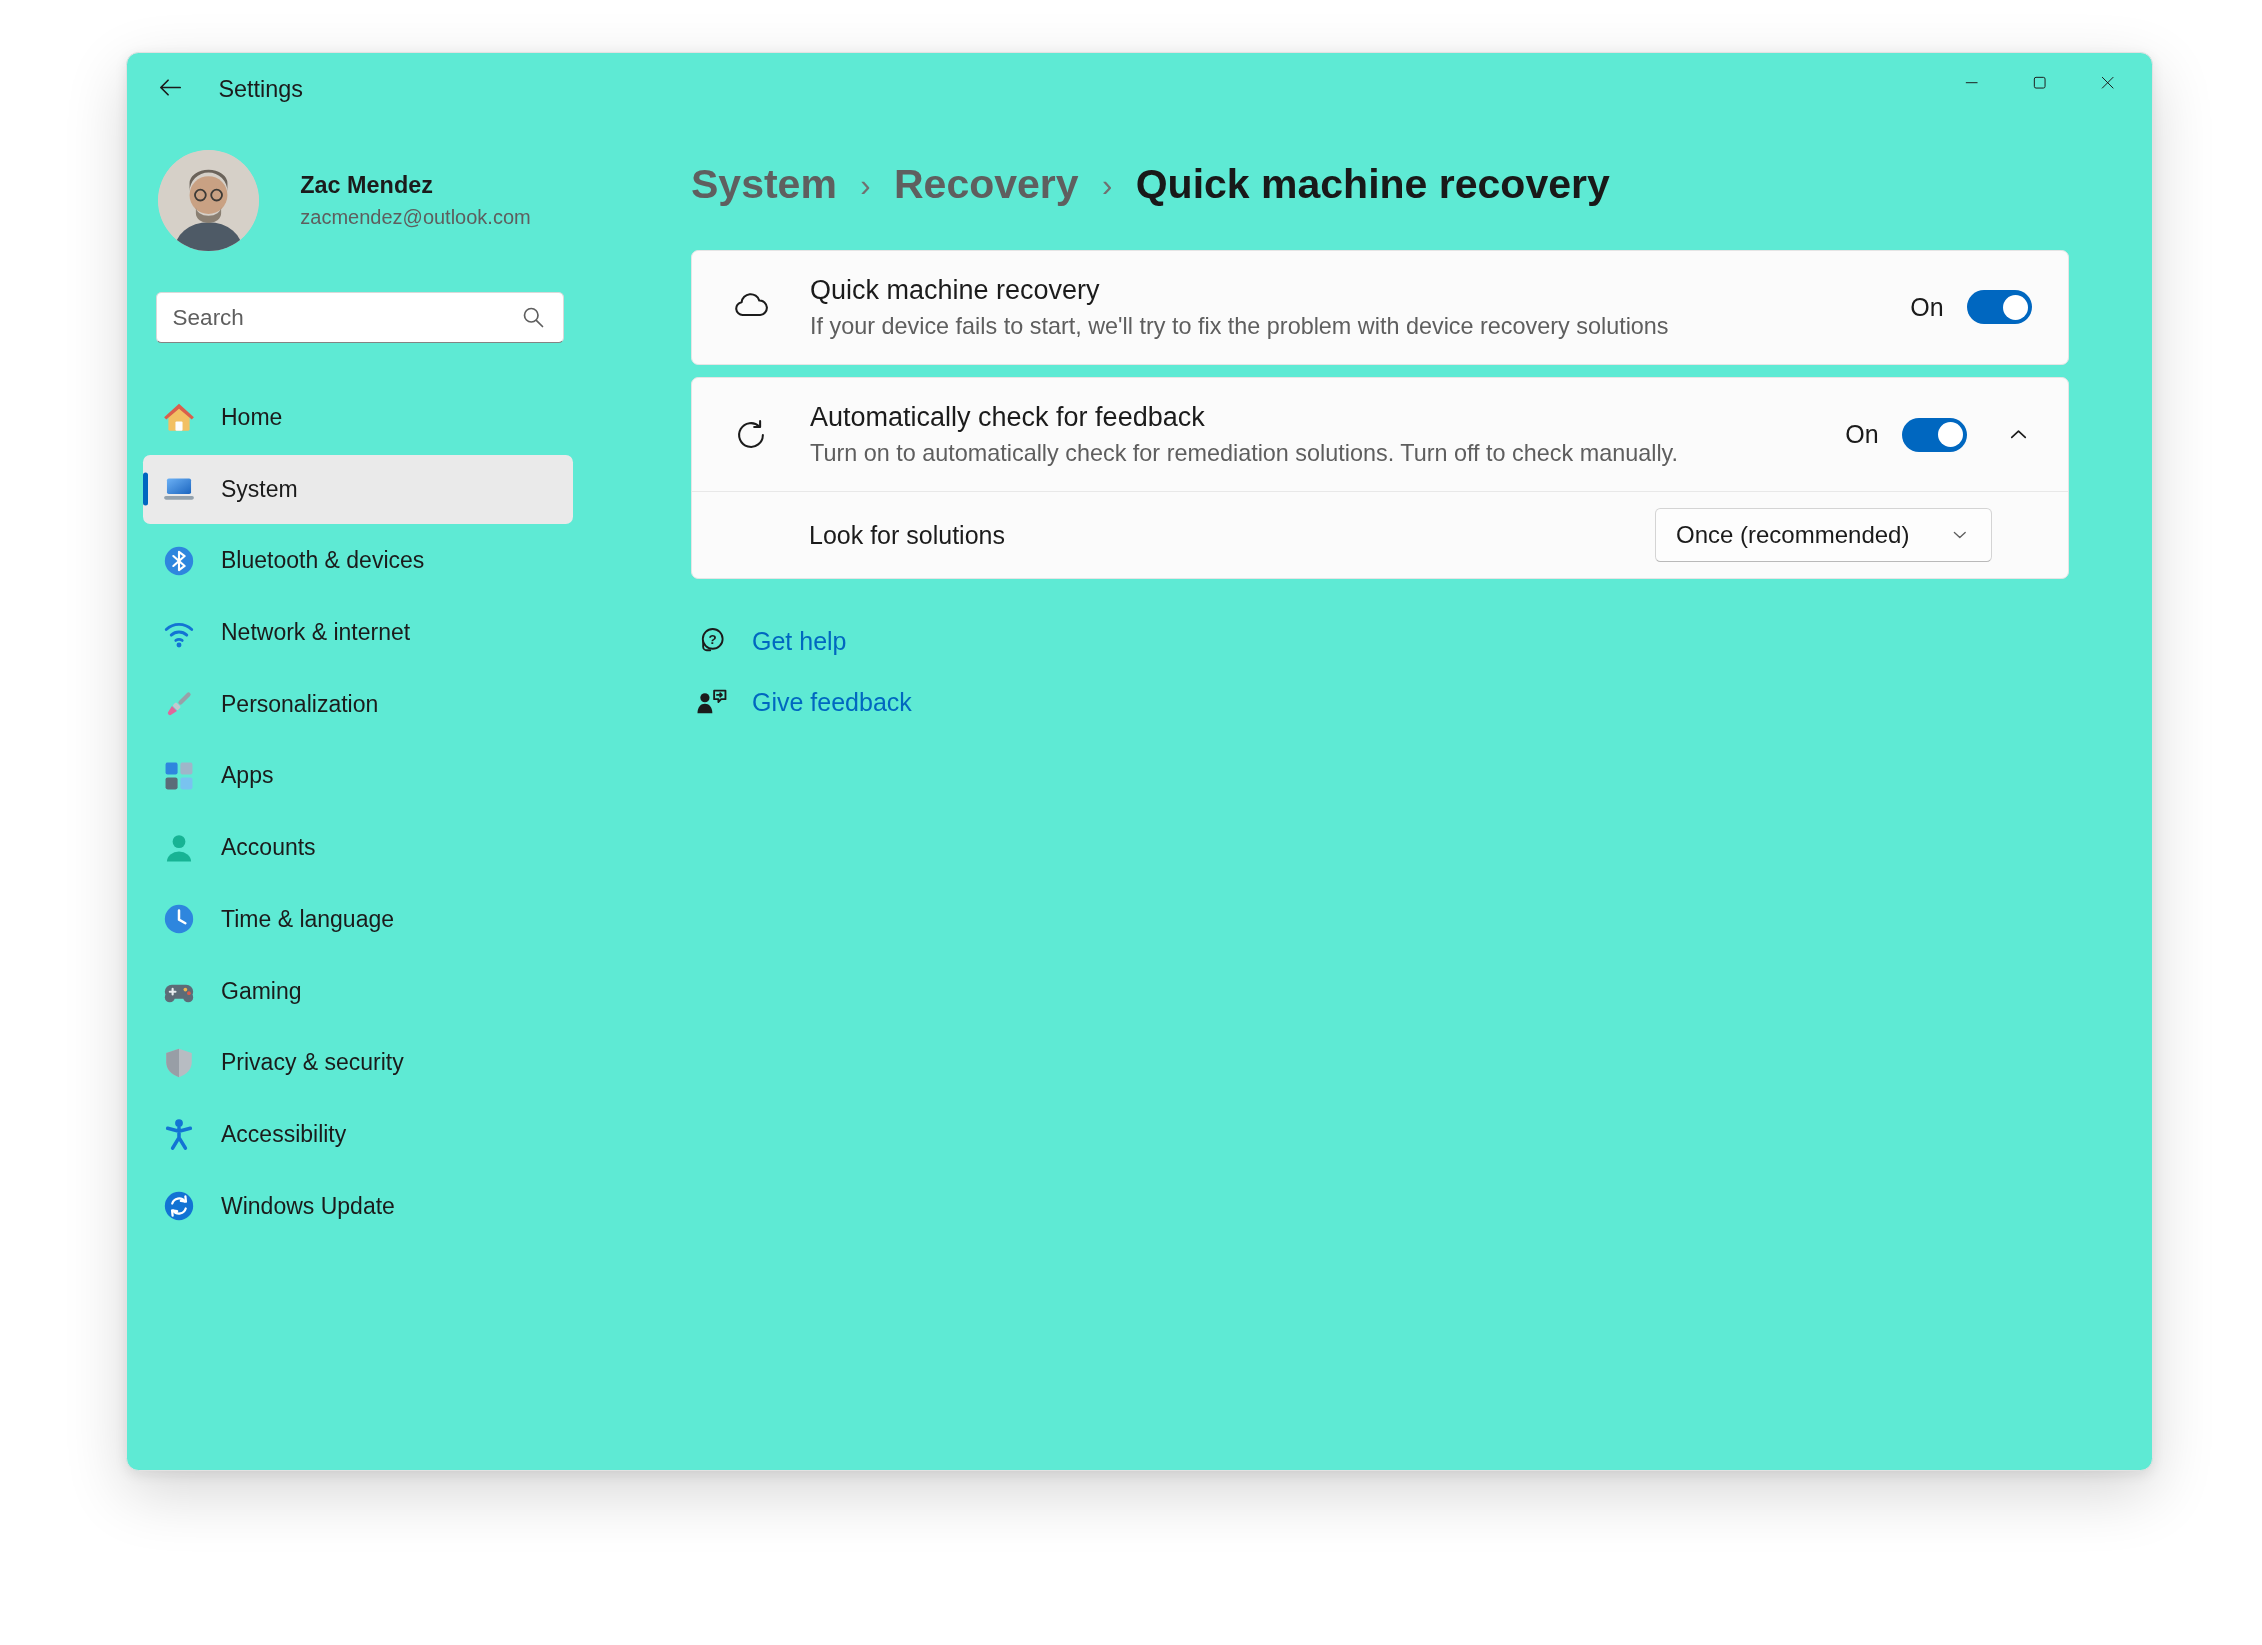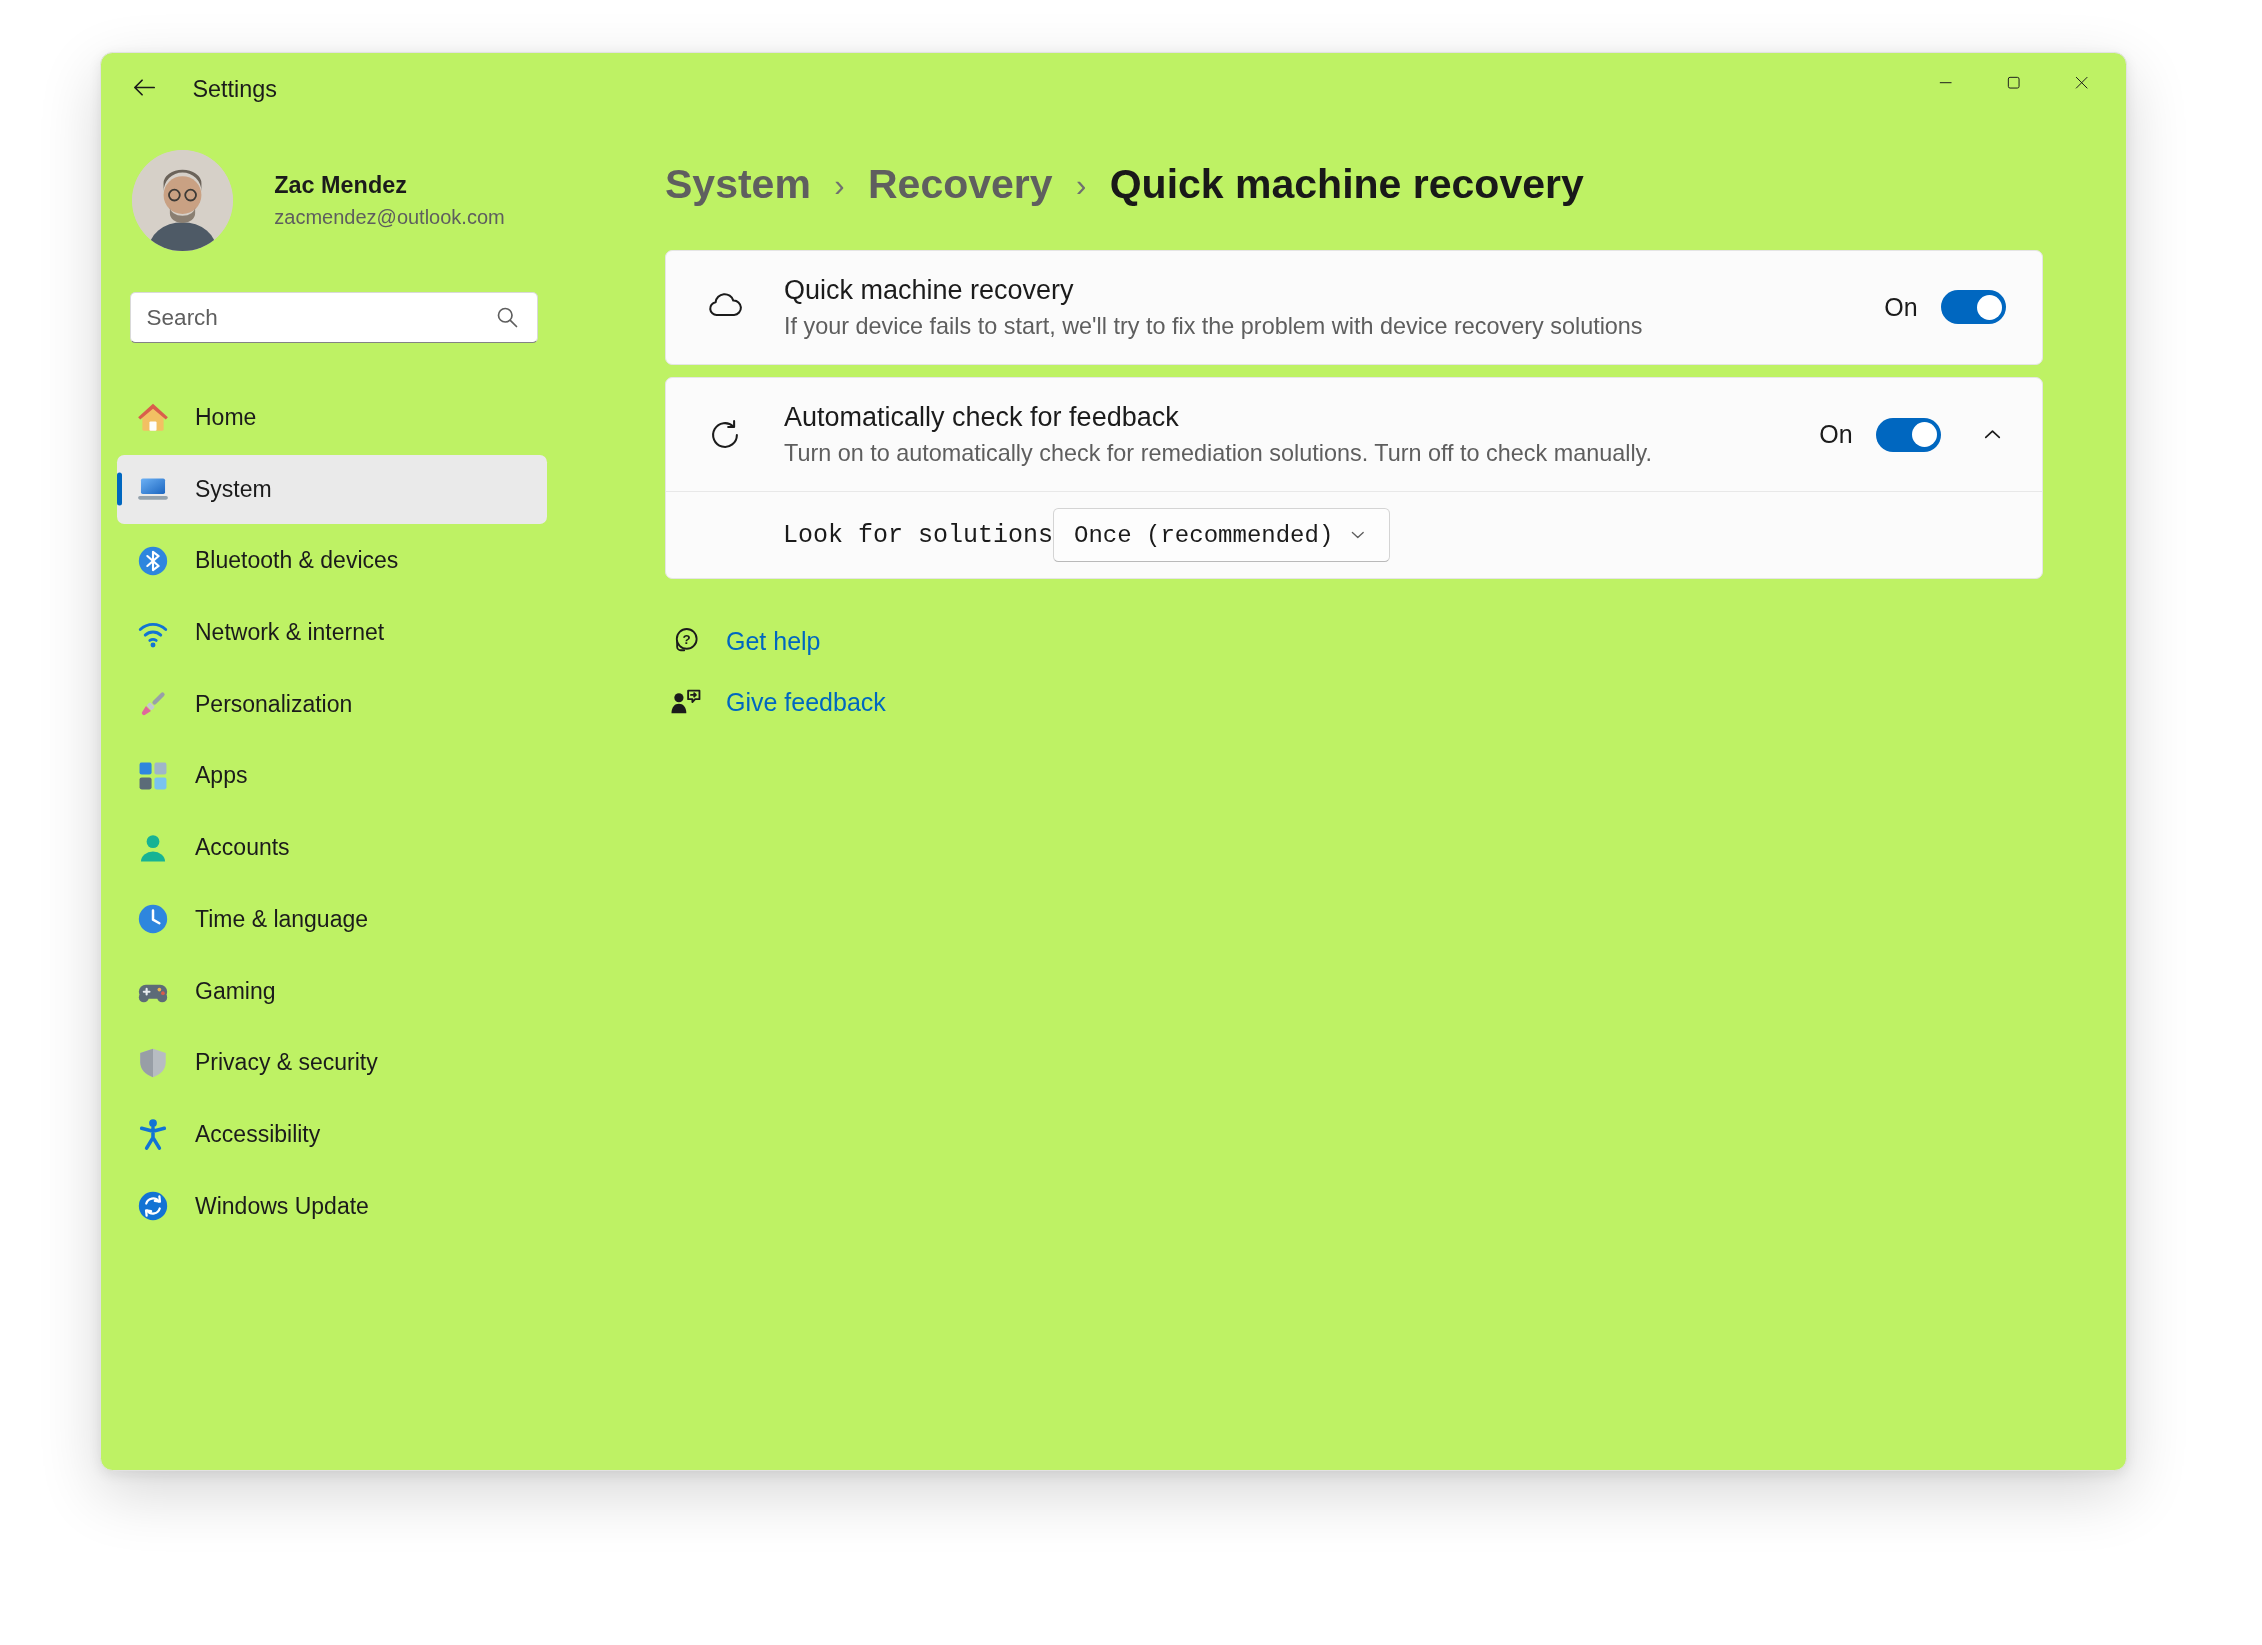--- a/index.html
+++ b/index.html
@@ -1,20 +1,20 @@
 <!DOCTYPE html>
 <html style="font-size:14.4px"><head>
 <meta charset="utf-8">
 <style>
   * { box-sizing: border-box; margin: 0; padding: 0; }
   html,body { width:2263px; height:1645px; background:#ffffff;
     font-family:"Liberation Sans", sans-serif; color:#1b1b1b; overflow:hidden; }
 
-  .window { position:absolute; left:100px; top:52px; width:2027px; height:1419px;
-    background:#bef264; border:0.9px solid #e2e2e2; border-radius:12.6px;
+  .window { position:absolute; left:126px; top:52px; width:2027px; height:1419px;
+    background:#5eead4; border:0.9px solid #e2e2e2; border-radius:12.6px;
     box-shadow:0 21.6px 63px rgba(0,0,0,.16), 0 3.6px 12.6px rgba(0,0,0,.08); }
 
   
   .titlebar { position:relative; height:72px; display:flex; align-items:center; }
   .back-btn { width:50px; height:43px; margin-left:18px; border-radius:7.2px;
     display:flex; align-items:center; justify-content:center; cursor:pointer; }
   .back-btn svg { width:29px; height:29px; }
   .app-title { font-size:23.4px; margin-left:23.4px; color:#1b1b1b; }
   .caption-controls { position:absolute; top:5.4px; right:10.8px; display:flex; }
   .caption-btn { width:68px; height:52px; display:flex; align-items:center; justify-content:center; cursor:pointer; }
@@ -63,22 +63,22 @@
   .toggle-group { display:flex; align-items:center; gap:23.4px; }
   .toggle-label { font-size:25px; }
   .toggle { width:65px; height:34px; border-radius:17px; background:#0067C0;
     position:relative; cursor:pointer; flex:0 0 auto; }
   .toggle .knob { position:absolute; top:4.5px; right:4.5px; width:25px; height:25px;
     border-radius:50%; background:#ffffff; }
   .expander-chevron { margin-left:38px; width:27px; height:27px; display:flex; cursor:pointer; }
   .expander-chevron svg { width:27px; height:27px; }
 
   .divider { height:0.9px; background:#e8e8e8; }
-  .sub-row { display:flex; align-items:center; 
-    height:86px; padding:0 76px 0 117px;font-family:Liberation Mono, monospace; }
+  .sub-row { display:flex; align-items:center; justify-content:space-between;
+    height:86px; padding:0 76px 0 117px; }
   .sub-label { font-size:25px; }
   .dropdown { min-width:337px; height:54px; background:#fdfdfd; border:0.9px solid #d4d4d4;
     border-bottom-color:#b9b9b9; border-radius:5.4px; display:flex; align-items:center;
     justify-content:space-between; padding:0 20px; cursor:pointer; }
   .dropdown-value { font-size:24px; }
   .dropdown-chevron svg { width:21.6px; height:21.6px; display:block; }
 
   .links { margin-top:45px; display:flex; flex-direction:column; gap:27px; padding-left:3.6px; }
   .link-row { display:flex; align-items:center; gap:23.4px; cursor:pointer; width:max-content; }
   .link-icon { width:34px; height:34px; display:flex; }

